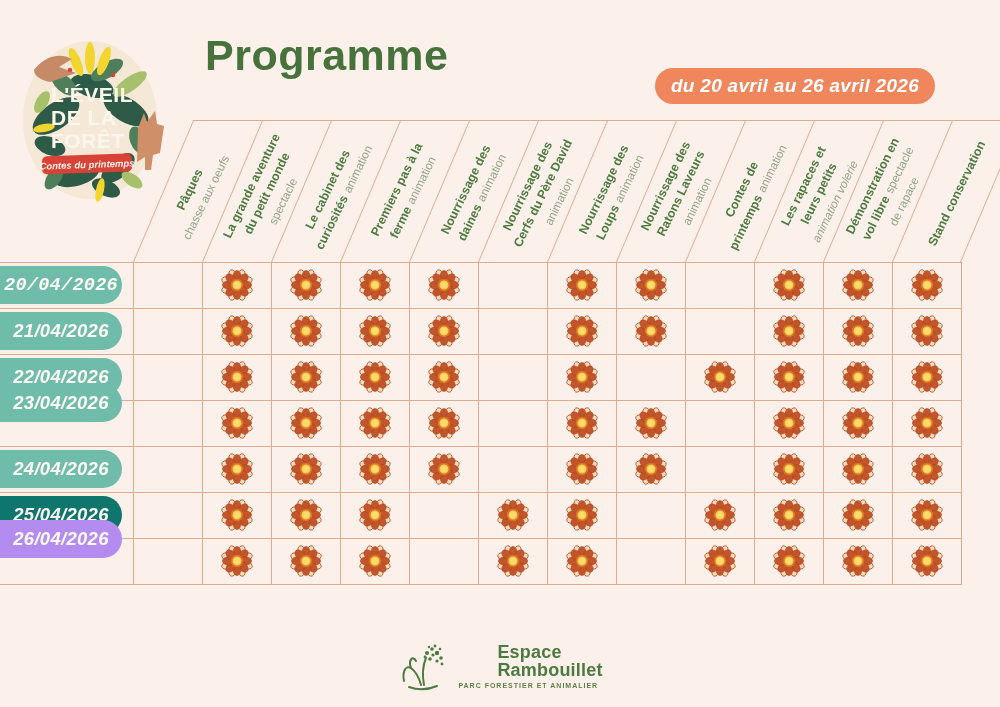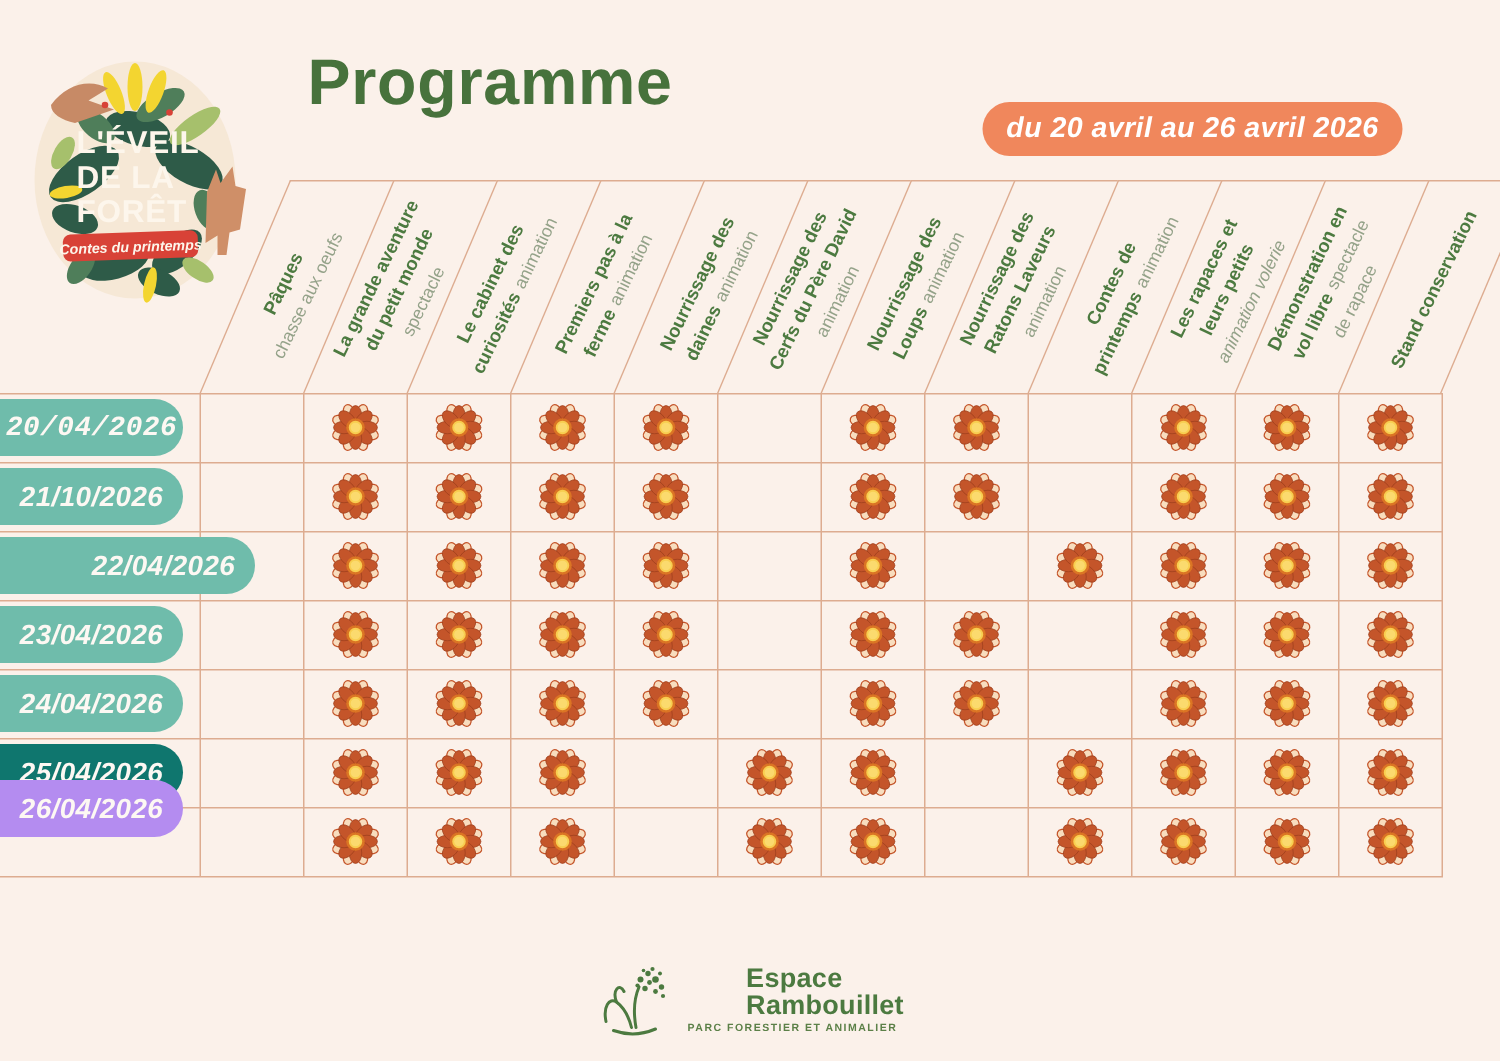--- a/index.html
+++ b/index.html
@@ -377,21 +377,21 @@
         <ellipse cx="0" cy="-9" rx="4.9" ry="8.2" fill="#c4552a" stroke="#9e3f1d" stroke-width="0.6" transform="rotate(90)"></ellipse>
         <ellipse cx="0" cy="-9" rx="4.9" ry="8.2" fill="#c4552a" stroke="#9e3f1d" stroke-width="0.6" transform="rotate(135)"></ellipse>
         <ellipse cx="0" cy="-9" rx="4.9" ry="8.2" fill="#c4552a" stroke="#9e3f1d" stroke-width="0.6" transform="rotate(180)"></ellipse>
         <ellipse cx="0" cy="-9" rx="4.9" ry="8.2" fill="#c4552a" stroke="#9e3f1d" stroke-width="0.6" transform="rotate(225)"></ellipse>
         <ellipse cx="0" cy="-9" rx="4.9" ry="8.2" fill="#c4552a" stroke="#9e3f1d" stroke-width="0.6" transform="rotate(270)"></ellipse>
         <ellipse cx="0" cy="-9" rx="4.9" ry="8.2" fill="#c4552a" stroke="#9e3f1d" stroke-width="0.6" transform="rotate(315)"></ellipse>
         <circle r="6.3" fill="#f8ce50" stroke="#db7524" stroke-width="2"></circle>
         <circle r="3.8" fill="#fbda6e"></circle>
       </g>
     </svg>
-    <div class="pill" style="top: 312px; background: rgb(111, 188, 171);">21/10/2026</div>
+    <div class="pill" style="top: 312px; background: rgb(111, 188, 171);">21/04/2026</div>
     <svg class="flower" width="34" height="34" viewBox="0 0 40 40" style="left: 219.5px; top: 314px;">
       <g transform="translate(20 20)">
         <ellipse cx="0" cy="-11.5" rx="4.6" ry="7.6" fill="#f8ddbe" stroke="#c4552a" stroke-width="1" transform="rotate(22.5)"></ellipse>
         <ellipse cx="0" cy="-11.5" rx="4.6" ry="7.6" fill="#f8ddbe" stroke="#c4552a" stroke-width="1" transform="rotate(67.5)"></ellipse>
         <ellipse cx="0" cy="-11.5" rx="4.6" ry="7.6" fill="#f8ddbe" stroke="#c4552a" stroke-width="1" transform="rotate(112.5)"></ellipse>
         <ellipse cx="0" cy="-11.5" rx="4.6" ry="7.6" fill="#f8ddbe" stroke="#c4552a" stroke-width="1" transform="rotate(157.5)"></ellipse>
         <ellipse cx="0" cy="-11.5" rx="4.6" ry="7.6" fill="#f8ddbe" stroke="#c4552a" stroke-width="1" transform="rotate(202.5)"></ellipse>
         <ellipse cx="0" cy="-11.5" rx="4.6" ry="7.6" fill="#f8ddbe" stroke="#c4552a" stroke-width="1" transform="rotate(247.5)"></ellipse>
         <ellipse cx="0" cy="-11.5" rx="4.6" ry="7.6" fill="#f8ddbe" stroke="#c4552a" stroke-width="1" transform="rotate(292.5)"></ellipse>
         <ellipse cx="0" cy="-11.5" rx="4.6" ry="7.6" fill="#f8ddbe" stroke="#c4552a" stroke-width="1" transform="rotate(337.5)"></ellipse>
@@ -576,21 +576,21 @@
         <ellipse cx="0" cy="-9" rx="4.9" ry="8.2" fill="#c4552a" stroke="#9e3f1d" stroke-width="0.6" transform="rotate(90)"></ellipse>
         <ellipse cx="0" cy="-9" rx="4.9" ry="8.2" fill="#c4552a" stroke="#9e3f1d" stroke-width="0.6" transform="rotate(135)"></ellipse>
         <ellipse cx="0" cy="-9" rx="4.9" ry="8.2" fill="#c4552a" stroke="#9e3f1d" stroke-width="0.6" transform="rotate(180)"></ellipse>
         <ellipse cx="0" cy="-9" rx="4.9" ry="8.2" fill="#c4552a" stroke="#9e3f1d" stroke-width="0.6" transform="rotate(225)"></ellipse>
         <ellipse cx="0" cy="-9" rx="4.9" ry="8.2" fill="#c4552a" stroke="#9e3f1d" stroke-width="0.6" transform="rotate(270)"></ellipse>
         <ellipse cx="0" cy="-9" rx="4.9" ry="8.2" fill="#c4552a" stroke="#9e3f1d" stroke-width="0.6" transform="rotate(315)"></ellipse>
         <circle r="6.3" fill="#f8ce50" stroke="#db7524" stroke-width="2"></circle>
         <circle r="3.8" fill="#fbda6e"></circle>
       </g>
     </svg>
-    <div class="pill" style="top: 358px; background: rgb(111, 188, 171); padding-left: 48px;">22/04/2026</div>
+    <div class="pill" style="top: 358px; background: rgb(111, 188, 171);">22/04/2026</div>
     <svg class="flower" width="34" height="34" viewBox="0 0 40 40" style="left: 219.5px; top: 360px;">
       <g transform="translate(20 20)">
         <ellipse cx="0" cy="-11.5" rx="4.6" ry="7.6" fill="#f8ddbe" stroke="#c4552a" stroke-width="1" transform="rotate(22.5)"></ellipse>
         <ellipse cx="0" cy="-11.5" rx="4.6" ry="7.6" fill="#f8ddbe" stroke="#c4552a" stroke-width="1" transform="rotate(67.5)"></ellipse>
         <ellipse cx="0" cy="-11.5" rx="4.6" ry="7.6" fill="#f8ddbe" stroke="#c4552a" stroke-width="1" transform="rotate(112.5)"></ellipse>
         <ellipse cx="0" cy="-11.5" rx="4.6" ry="7.6" fill="#f8ddbe" stroke="#c4552a" stroke-width="1" transform="rotate(157.5)"></ellipse>
         <ellipse cx="0" cy="-11.5" rx="4.6" ry="7.6" fill="#f8ddbe" stroke="#c4552a" stroke-width="1" transform="rotate(202.5)"></ellipse>
         <ellipse cx="0" cy="-11.5" rx="4.6" ry="7.6" fill="#f8ddbe" stroke="#c4552a" stroke-width="1" transform="rotate(247.5)"></ellipse>
         <ellipse cx="0" cy="-11.5" rx="4.6" ry="7.6" fill="#f8ddbe" stroke="#c4552a" stroke-width="1" transform="rotate(292.5)"></ellipse>
         <ellipse cx="0" cy="-11.5" rx="4.6" ry="7.6" fill="#f8ddbe" stroke="#c4552a" stroke-width="1" transform="rotate(337.5)"></ellipse>
@@ -775,21 +775,21 @@
         <ellipse cx="0" cy="-9" rx="4.9" ry="8.2" fill="#c4552a" stroke="#9e3f1d" stroke-width="0.6" transform="rotate(90)"></ellipse>
         <ellipse cx="0" cy="-9" rx="4.9" ry="8.2" fill="#c4552a" stroke="#9e3f1d" stroke-width="0.6" transform="rotate(135)"></ellipse>
         <ellipse cx="0" cy="-9" rx="4.9" ry="8.2" fill="#c4552a" stroke="#9e3f1d" stroke-width="0.6" transform="rotate(180)"></ellipse>
         <ellipse cx="0" cy="-9" rx="4.9" ry="8.2" fill="#c4552a" stroke="#9e3f1d" stroke-width="0.6" transform="rotate(225)"></ellipse>
         <ellipse cx="0" cy="-9" rx="4.9" ry="8.2" fill="#c4552a" stroke="#9e3f1d" stroke-width="0.6" transform="rotate(270)"></ellipse>
         <ellipse cx="0" cy="-9" rx="4.9" ry="8.2" fill="#c4552a" stroke="#9e3f1d" stroke-width="0.6" transform="rotate(315)"></ellipse>
         <circle r="6.3" fill="#f8ce50" stroke="#db7524" stroke-width="2"></circle>
         <circle r="3.8" fill="#fbda6e"></circle>
       </g>
     </svg>
-    <div class="pill" style="top: 404px; background: rgb(111, 188, 171);">23/04/2026</div>
+    <div class="pill" style="top: 384px; background: rgb(111, 188, 171);">23/04/2026</div>
     <svg class="flower" width="34" height="34" viewBox="0 0 40 40" style="left: 219.5px; top: 406px;">
       <g transform="translate(20 20)">
         <ellipse cx="0" cy="-11.5" rx="4.6" ry="7.6" fill="#f8ddbe" stroke="#c4552a" stroke-width="1" transform="rotate(22.5)"></ellipse>
         <ellipse cx="0" cy="-11.5" rx="4.6" ry="7.6" fill="#f8ddbe" stroke="#c4552a" stroke-width="1" transform="rotate(67.5)"></ellipse>
         <ellipse cx="0" cy="-11.5" rx="4.6" ry="7.6" fill="#f8ddbe" stroke="#c4552a" stroke-width="1" transform="rotate(112.5)"></ellipse>
         <ellipse cx="0" cy="-11.5" rx="4.6" ry="7.6" fill="#f8ddbe" stroke="#c4552a" stroke-width="1" transform="rotate(157.5)"></ellipse>
         <ellipse cx="0" cy="-11.5" rx="4.6" ry="7.6" fill="#f8ddbe" stroke="#c4552a" stroke-width="1" transform="rotate(202.5)"></ellipse>
         <ellipse cx="0" cy="-11.5" rx="4.6" ry="7.6" fill="#f8ddbe" stroke="#c4552a" stroke-width="1" transform="rotate(247.5)"></ellipse>
         <ellipse cx="0" cy="-11.5" rx="4.6" ry="7.6" fill="#f8ddbe" stroke="#c4552a" stroke-width="1" transform="rotate(292.5)"></ellipse>
         <ellipse cx="0" cy="-11.5" rx="4.6" ry="7.6" fill="#f8ddbe" stroke="#c4552a" stroke-width="1" transform="rotate(337.5)"></ellipse>

